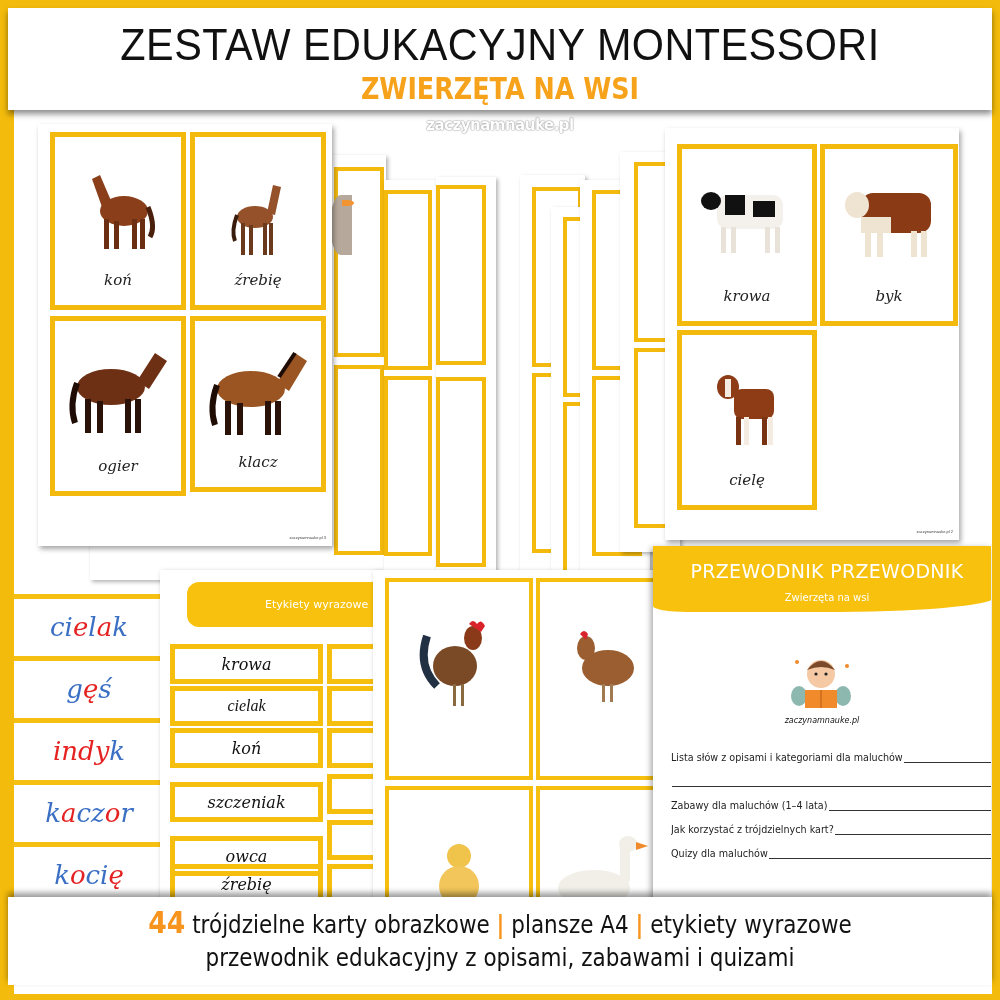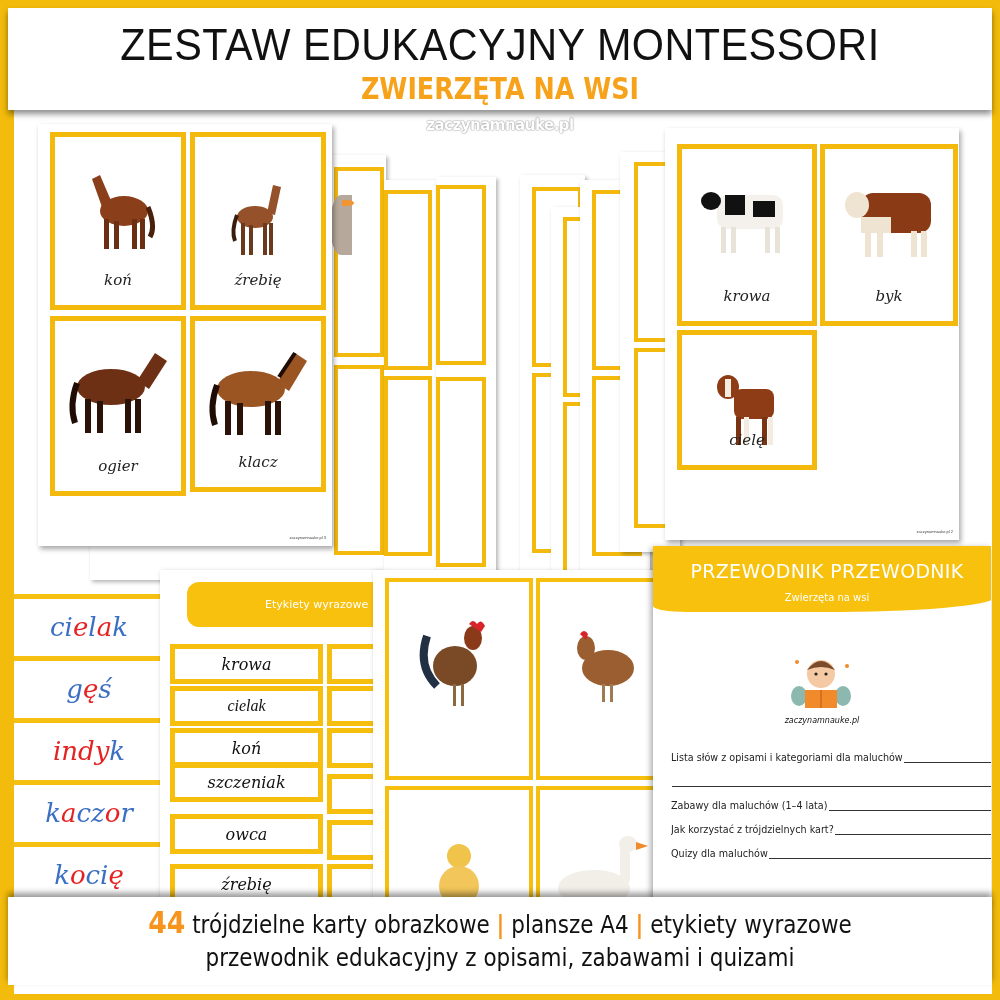--- a/index.html
+++ b/index.html
@@ -173,21 +173,21 @@
       <rect x="22" y="16" width="70" height="40" rx="12" fill="#8a3a14"></rect>
         <rect x="22" y="40" width="30" height="16" fill="#efe4d2"></rect>
         <ellipse cx="18" cy="28" rx="12" ry="13" fill="#efe4d2"></ellipse>
         <rect x="26" y="54" width="6" height="26" fill="#efe4d2"></rect>
         <rect x="38" y="54" width="6" height="26" fill="#efe4d2"></rect>
         <rect x="72" y="54" width="6" height="26" fill="#efe4d2"></rect>
         <rect x="82" y="54" width="6" height="26" fill="#efe4d2"></rect>
     </svg>
     <div class="word">byk</div>
   </div>
-  <div class="card" style="left:12px;top:202px;width:140px;height:140px;">
+  <div class="card" style="left:12px;top:202px;width:140px;height:180px;">
     <svg class="pic" style="top:34px;" width="70" height="80" viewBox="0 0 70 80">
       <rect x="22" y="20" width="40" height="30" rx="8" fill="#8e3c16"></rect>
         <ellipse cx="16" cy="18" rx="11" ry="12" fill="#8e3c16"></ellipse>
         <rect x="13" y="10" width="6" height="18" fill="#f4ece0"></rect>
         <rect x="24" y="48" width="5" height="28" fill="#7a3312"></rect>
         <rect x="32" y="48" width="5" height="28" fill="#f4ece0"></rect>
         <rect x="50" y="48" width="5" height="28" fill="#7a3312"></rect>
         <rect x="56" y="48" width="5" height="28" fill="#f4ece0"></rect>
     </svg>
     <div class="word">cielę</div>
@@ -229,23 +229,23 @@
 </div>
 
 <div class="labels" style="z-index:14;">
   <div class="banner">Etykiety wyrazowe</div>
   <div class="lab" style="top:74px;">krowa</div>
   <div class="lab2" style="top:74px;"></div>
   <div class="lab" style="top:116px;font-family:Liberation Serif, serif;">cielak</div>
   <div class="lab2" style="top:116px;"></div>
   <div class="lab" style="top:158px;">koń</div>
   <div class="lab2" style="top:158px;"></div>
-  <div class="lab" style="top:192px;">szczeniak</div>
+  <div class="lab" style="top:212px;">szczeniak</div>
   <div class="lab2" style="top:204px;"></div>
-  <div class="lab" style="top:244px;text-align:center;">owca</div>
+  <div class="lab" style="top:266px;text-align:center;">owca</div>
   <div class="lab2" style="top:250px;"></div>
   <div class="lab" style="top:294px;">źrebię</div>
   <div class="lab2" style="top:294px;"></div>
 </div>
 
 <div class="birds" style="z-index:16;">
   <div class="bcard" style="left:12px;top:8px;width:148px;height:202px;">
     <svg style="position:absolute;left:28px;top:34px;" width="80" height="100" viewBox="0 0 80 100">
       <path d="M10 20 Q0 50 20 70" stroke="#223044" stroke-width="8" fill="none"></path>
         <ellipse cx="38" cy="50" rx="22" ry="20" fill="#7a4a26"></ellipse>

